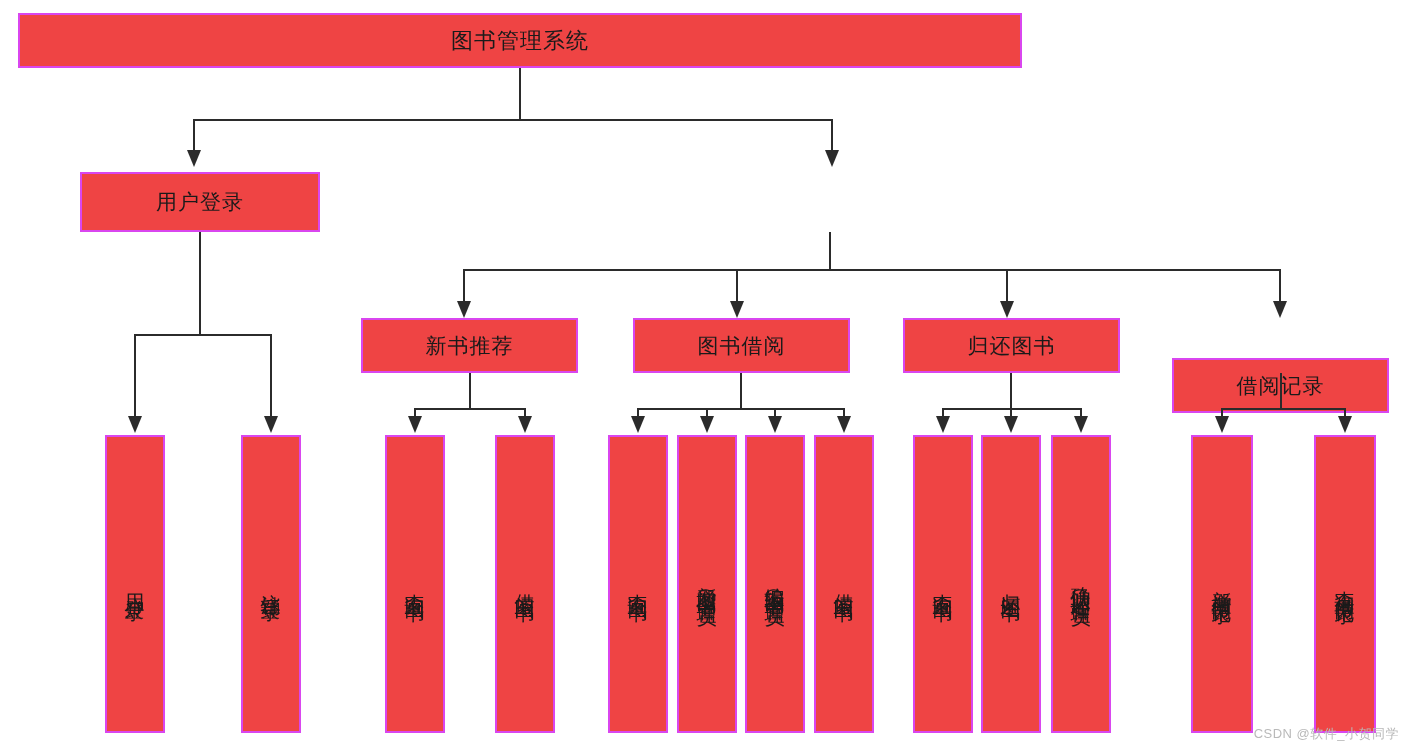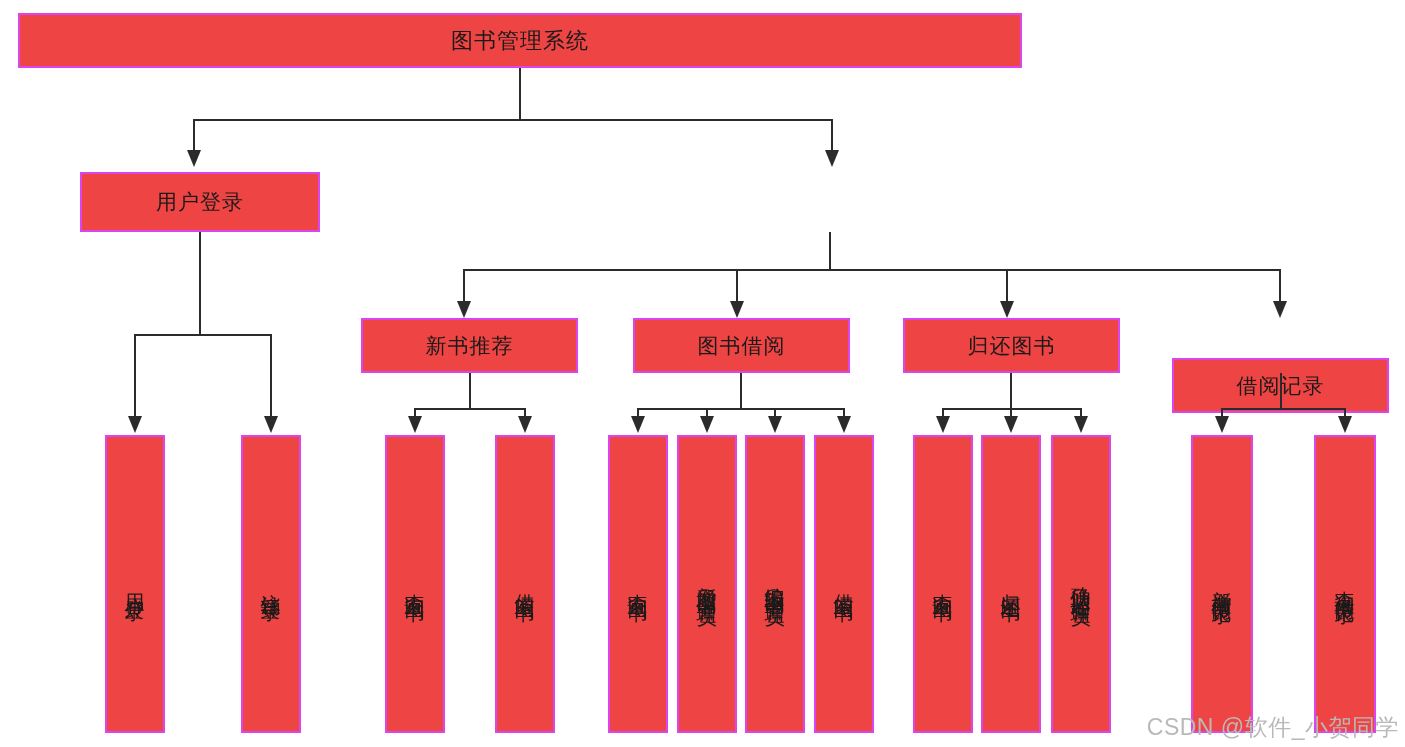--- a/index.html
+++ b/index.html
@@ -64,21 +64,21 @@
     height: 0;
     border-left: 7px solid transparent;
     border-right: 7px solid transparent;
     border-top: 17px solid #2b2b2b;
   }
   
   .watermark {
     position: absolute;
     right: 6px;
     bottom: 4px;
-    font-size: 23px;
+    font-size: 13px;
     color: #b9b9b9;
     white-space: nowrap;
     letter-spacing: 0.5px;
     margin-left: 33px;
   }
 </style>
 </head>
 <body>
 
 <div id="canvas">

